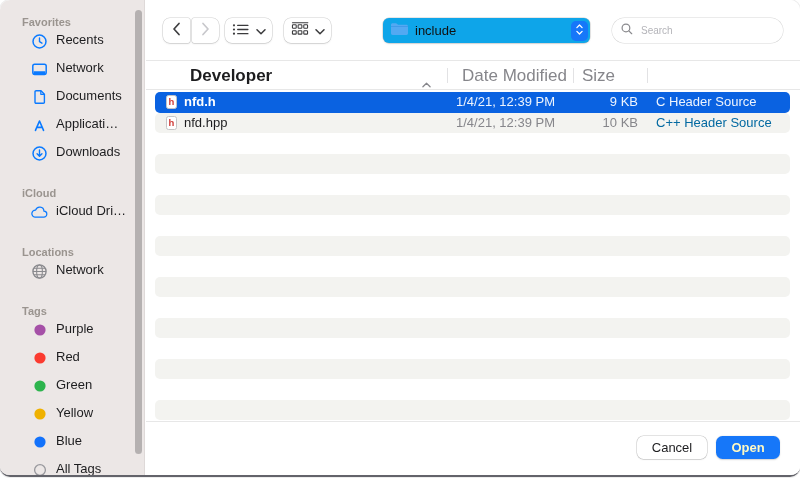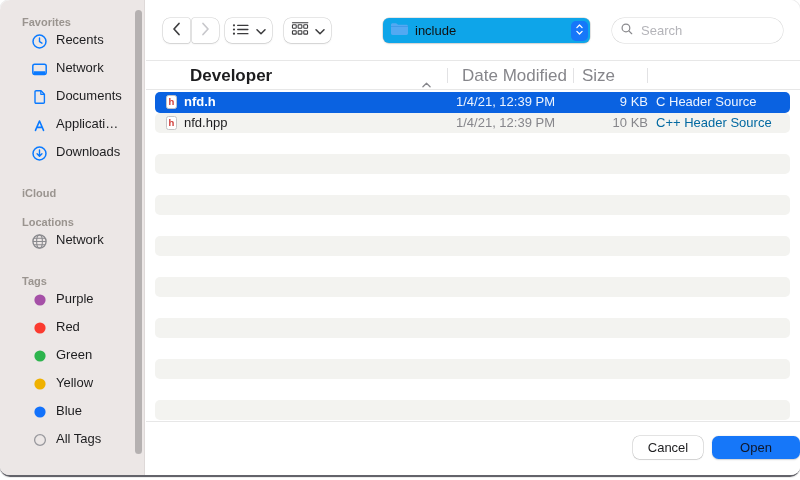--- a/index.html
+++ b/index.html
@@ -30,21 +30,21 @@
   #btn-list{left:79px;width:47px;gap:6px;}
   #btn-group{left:138px;width:47px;gap:6px;}
   .path-select{position:absolute;left:237px;top:18px;width:207px;height:25px;background:#0ea5e9;border-radius:6px;
     box-shadow:0 0 0 .5px rgba(0,0,0,.18),0 1px 2px rgba(0,0,0,.10);
     display:flex;align-items:center;padding-left:7px;gap:6px;}
   .path-label{font-size:13px;color:#111;}
   .stepper{position:absolute;right:2.5px;top:2.5px;width:17px;height:20px;background:var(--open,#1574fa);
     border-radius:5px;display:flex;align-items:center;justify-content:center;}
   .searchbox{position:absolute;left:466px;top:18px;width:171px;height:25px;background:#fff;border-radius:13px;
     box-shadow:0 0 0 .5px rgba(0,0,0,.16);display:flex;align-items:center;padding:0 8px;gap:5px;}
-  .searchbox input{flex:1;min-width:0;border:none;outline:none;background:transparent;font-size:13px;
+  .searchbox input{flex:1;min-width:0;border:none;outline:none;background:transparent;font-size:10px;
     font-family:"Liberation Sans",sans-serif;color:#1d1d1f;}
   .searchbox input::placeholder{color:#b4b4b9;}
 
   
   .col-header{position:relative;height:29px;border-bottom:1px solid #e7e7e7;font-size:17px;}
   .hcell{position:absolute;top:0;line-height:29px;white-space:nowrap;color:#86868b;}
   .hc-name{left:44px;color:#1d1d1f;font-weight:700;}
   .hc-date{left:316px;}
   .hc-size{left:436px;}
   .hc-kind{left:511px;margin-top:48px;}
@@ -57,31 +57,31 @@
   .row{position:relative;height:20.5px;margin:0 10px 0 9px;border-radius:5px;font-size:13px;}
   .row.stripe{background:var(--stripe,#f3f3f0);}
   .row.selected{background:var(--sel,#0a62e1);}
   .cell{position:absolute;top:0;line-height:20.5px;white-space:nowrap;}
   .ficon{position:absolute;left:11px;top:3px;width:11px;height:14px;background:#fff;border:1px solid #c4c4c6;
     border-radius:2.5px;display:flex;align-items:center;justify-content:center;}
   .ficon i{font-style:normal;color:#cf3a36;font-size:9.5px;font-weight:700;line-height:1;}
   .c-name{left:29px;color:#1d1d1f;}
   .selected .c-name{color:#fff;font-weight:700;}
   .c-date{left:301px;color:#86868b;}
-  .c-size{right:142px;color:#86868b;text-align:center;}
+  .c-size{right:152px;color:#86868b;text-align:center;}
   .c-kind{left:501px;color:#0369a1;}
   .selected .c-date,.selected .c-size,.selected .c-kind{color:rgba(255,255,255,.93);}
 
   
   .footer{position:relative;height:52px;border-top:1px solid #e7e7e7;display:flex;align-items:center;
-    justify-content:flex-end;gap:9px;background:#fff;}
+    justify-content:flex-end;gap:9px;padding-right:20px;background:#fff;}
   .btn{height:23px;border:none;border-radius:6.5px;font-size:13px;font-family:"Liberation Sans",sans-serif;
     display:flex;align-items:center;justify-content:center;padding:0;}
   .btn-cancel{width:70px;background:#fff;color:#1d1d1f;box-shadow:0 0 0 .5px rgba(0,0,0,.22),0 1px 1.5px rgba(0,0,0,.08);}
-  .btn-open{width:88px;background:var(--open,#1677f9);color:#0f172a;font-weight:400;box-shadow:0 .5px 1.5px rgba(0,0,0,.18);}
+  .btn-open{width:64px;background:var(--open,#1677f9);color:#fef9c3;font-weight:700;box-shadow:0 .5px 1.5px rgba(0,0,0,.18);}
 </style>
 </head>
 <body>
 
 <div class="window">
 
   <aside class="sidebar">
     <div id="sidebar-sections">
         <div class="sb-section">
           <div class="sb-label">Favorites</div>
@@ -125,20 +125,28 @@
               <svg viewBox="0 0 16 16" width="17" height="17">
                 <circle cx="8" cy="8" r="6.1" fill="none" stroke="#0a7aff" stroke-width="1.4"></circle>
                 <path d="M8 4.6v5.8M5.7 8.3L8 10.6l2.3-2.3" fill="none" stroke="#0a7aff" stroke-width="1.3" stroke-linecap="round" stroke-linejoin="round"></path>
               </svg>
             </span>
             <span class="sb-text">Downloads</span>
           </div>
         </div>
         <div class="sb-section">
           <div class="sb-label">iCloud</div>
+          <div class="sb-item">
+            <span class="sb-icon">
+              <svg viewBox="0 0 20 14" width="19" height="14">
+                <path d="M5.2 12.3h9.3a3.1 3.1 0 0 0 .2-6.2 4.5 4.5 0 0 0-8.8-1A3.5 3.5 0 0 0 5.2 12.3z" fill="none" stroke="#0a7aff" stroke-width="1.3" stroke-linejoin="round"></path>
+              </svg>
+            </span>
+            <span class="sb-text">iCloud Dri…</span>
+          </div>
         </div>
         <div class="sb-section">
           <div class="sb-label">Locations</div>
           <div class="sb-item">
             <span class="sb-icon">
               <svg viewBox="0 0 16 16" width="17" height="17">
                 <circle cx="8" cy="8" r="6.2" fill="none" stroke="#8a8a8e" stroke-width="1.3"></circle>
                 <ellipse cx="8" cy="8" rx="2.7" ry="6.2" fill="none" stroke="#8a8a8e" stroke-width="1"></ellipse>
                 <path d="M1.9 8h12.2M2.7 5h10.6M2.7 11h10.6" stroke="#8a8a8e" stroke-width="1" fill="none"></path>
               </svg>

